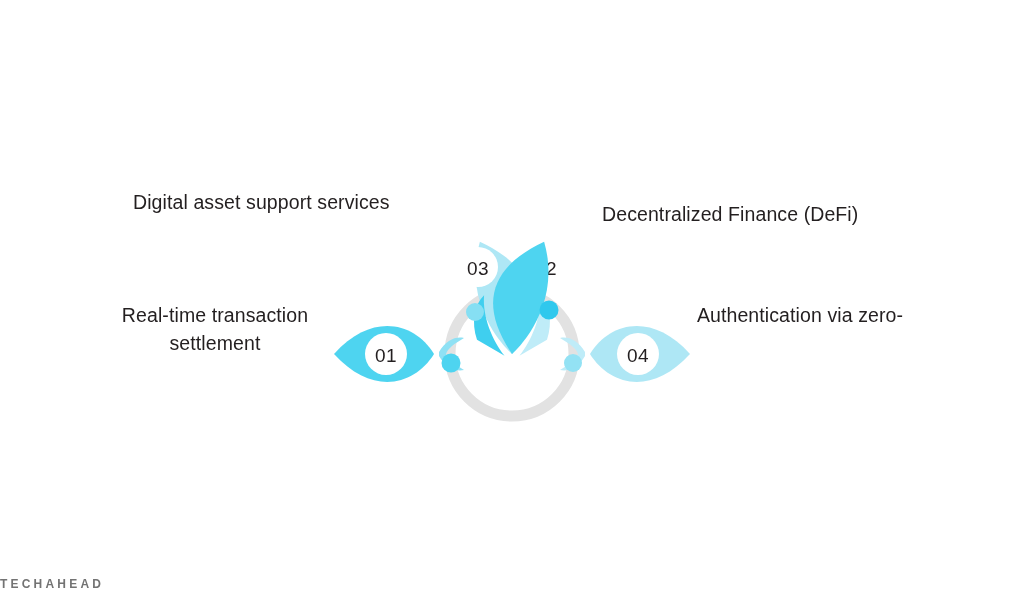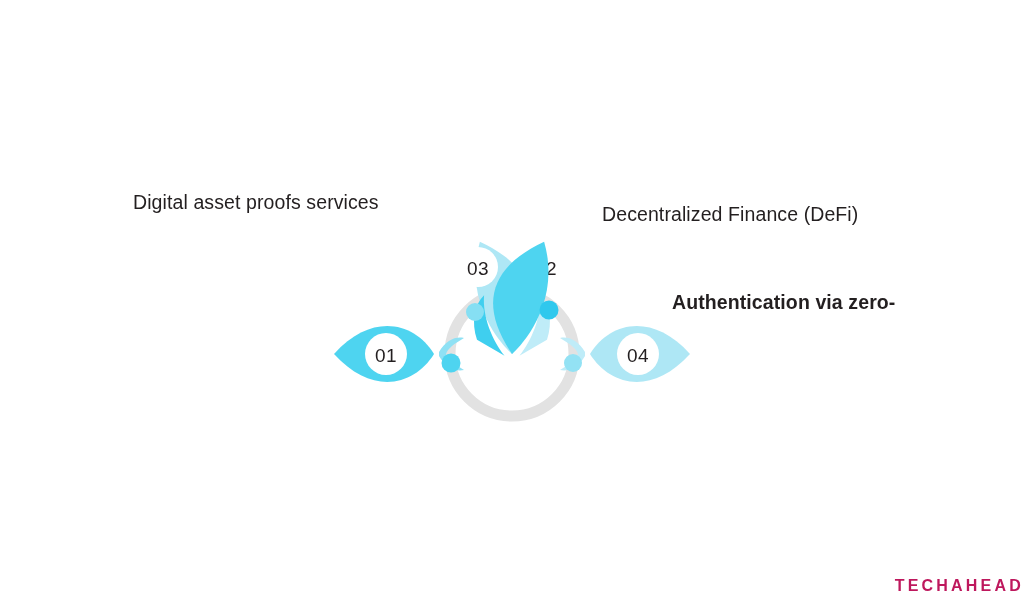--- a/index.html
+++ b/index.html
@@ -67,39 +67,38 @@
   }
   #label-01 {
     left: 72px;
     top: 301px;
     width: 286px;
     text-align: center;
     white-space: normal;
   }
   #label-04 {
     left: 672px;
-    top: 288px;
+    top: 301px;
     width: 256px;
-    text-align: left;
+    text-align: center;
     white-space: normal;
-    font-weight: bold;
   }
   .label-line { display: block; }
 
   
   #brand-wordmark {
     position: absolute;
     left: 0;
     right: 0;
     top: 577px;
-    text-align: right;
-    font-size: 16px;
+    text-align: left;
+    font-size: 12px;
     font-weight: bold;
     letter-spacing: 3.2px;
-    color: #be185d;
+    color: #737373;
   }
 </style>
 </head>
 <body>
 
 <div id="infographic-stage">
 
   <div id="petal-diagram">
     <svg viewBox="0 0 380 250" xmlns="http://www.w3.org/2000/svg">
 
@@ -163,27 +162,31 @@
       </g>
 
       <circle cx="129" cy="177" r="9.5" fill="#4ED4F0"></circle>
       <circle cx="153" cy="126" r="9" fill="#86DFF3"></circle>
       <circle cx="227" cy="124" r="9.5" fill="#2FC8ED"></circle>
       <circle cx="251" cy="177" r="9" fill="#93E2F4"></circle>
     </svg>
   </div>
 
   <div class="feature-label" id="label-02">
-    <span class="label-line">Digital asset proofs services</span>
+    <span class="label-line">Digital asset support services</span>
   </div>
 
   <div class="feature-label" id="label-03">
     <span class="label-line">Decentralized Finance (DeFi)</span>
   </div>
 
+  <div class="feature-label" id="label-01">
+    <span class="label-line">Real-time transaction</span>
+    <span class="label-line">settlement</span>
+  </div>
 
   <div class="feature-label" id="label-04">
     <span class="label-line">Authentication via zero-</span>
   </div>
 
   <div id="brand-wordmark">TECHAHEAD</div>
 
 </div>
 
 </body></html>

